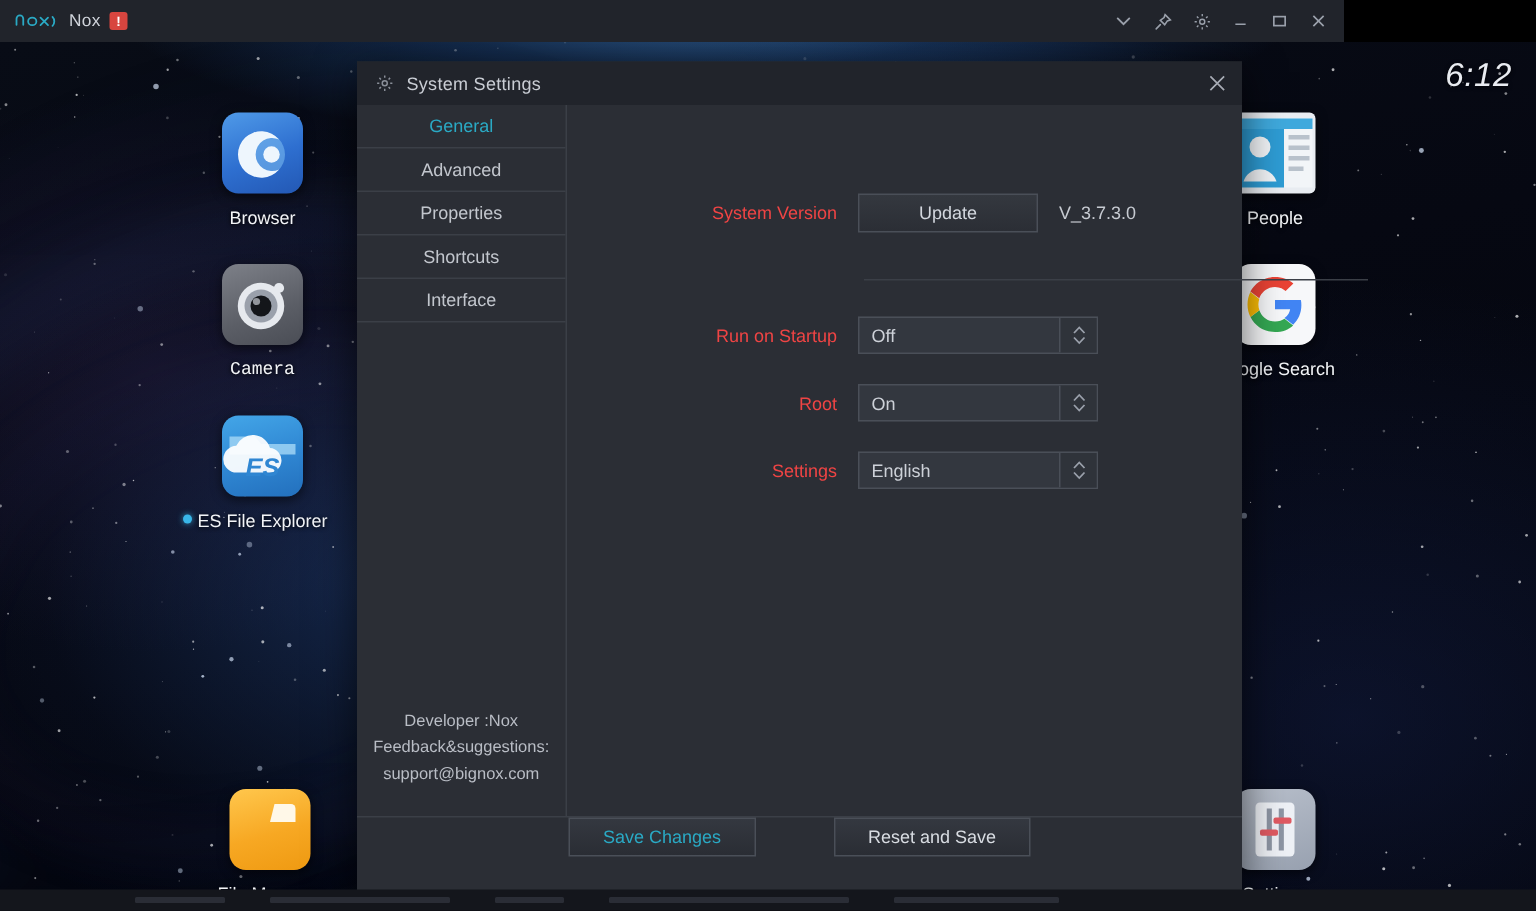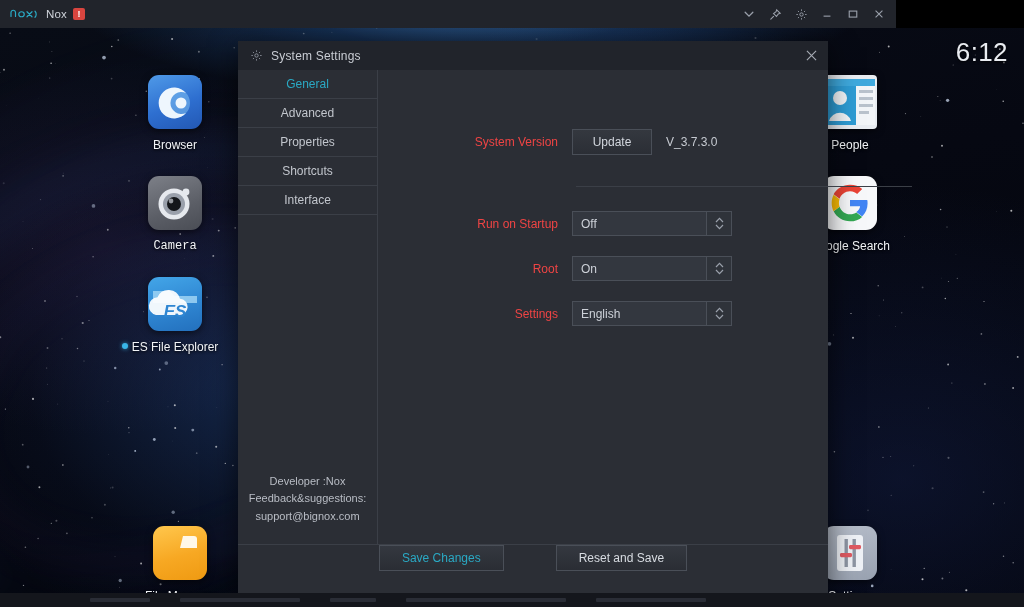--- a/index.html
+++ b/index.html
@@ -70,22 +70,23 @@
   }
   #swirl3 {
     left:-230px; top:60px; width:760px; height:560px;
     border:20px solid rgba(34,66,128,.17);
     filter:blur(24px); transform:rotate(-32deg);
   }
   #starfield { position:absolute; inset:0; pointer-events:none; }
 
   #clock {
     position:absolute; right:16px; top:9px;
-    color:#e9ecf1; font-size:26px; letter-spacing:.4px;
+    color:#e9ecf1; font-size:22px; letter-spacing:.4px;
     text-shadow:0 1px 3px rgba(0,0,0,.85);
+    font-style:italic;
   }
 
   
   .dicon {
     position:absolute; width:112px;
     display:flex; flex-direction:column; align-items:center;
   }
   .dicon .glyph {
     width:54px; height:54px; border-radius:11px;
     display:flex; align-items:center; justify-content:center;
@@ -153,21 +154,21 @@
 
   .form-row {
     position:absolute; display:flex; align-items:center;
   }
   .f-label {
     color:#ef4444; font-size:12px; text-align:right;
     width:120px; padding-right:14px; flex-shrink:0;
   }
 
   .btn-update {
-    width:80px; height:26px;
+    width:120px; height:26px;
     background:linear-gradient(180deg,#34383f 0%,#2b2e35 100%);
     border:1px solid #4a4f58;
     color:#d3d7de; font-size:12px;
     display:flex; align-items:center; justify-content:center;
     font-family:inherit;
   }
   .version-txt { color:#c6cad1; font-size:12px; margin-left:14px; }
 
   #divider {
     position:absolute; left:198px; top:116px; width:336px; height:1px;

